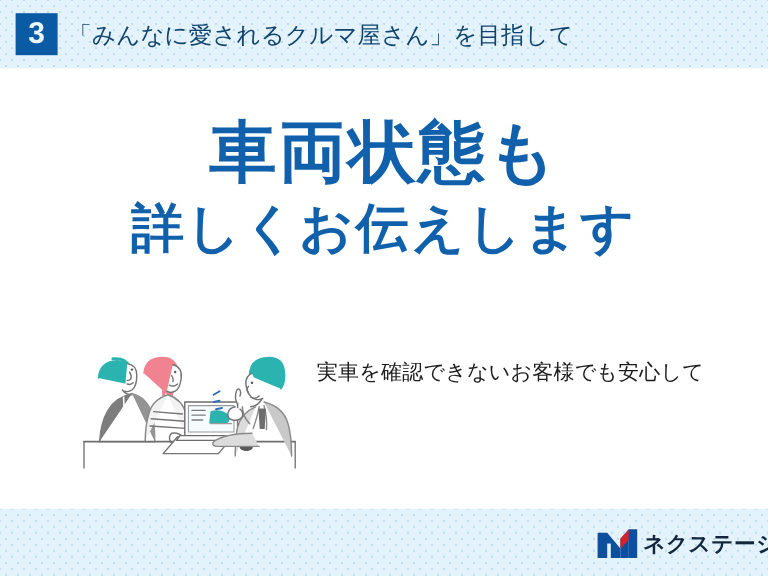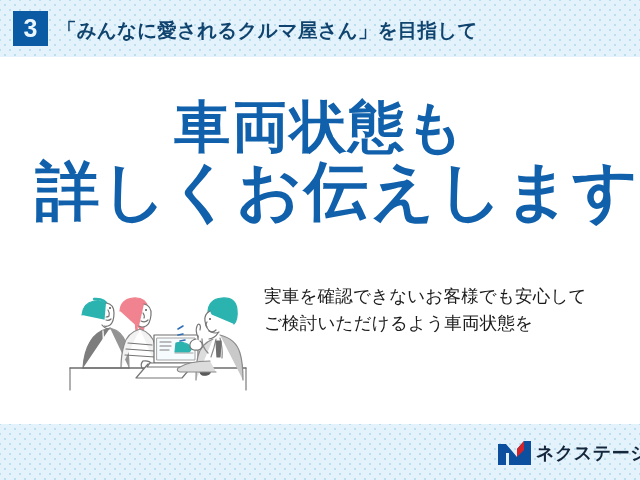--- a/index.html
+++ b/index.html
@@ -54,21 +54,21 @@
     text-align: center;
     letter-spacing: 0;
   }
   #header-title {
     position: absolute;
     left: 57px;
     top: 14px;
     height: 32px;
     line-height: 32px;
     font-size: 19.5px;
-    font-weight: bold;
+    font-weight: normal;
     color: #10446f;
     white-space: nowrap;
     letter-spacing: 0.2px;
   }
 
   
   #headline {
     position: absolute;
     left: 0;
     top: 96px;
@@ -80,30 +80,29 @@
   }
   #headline .hl-line {
     display: block;
     white-space: nowrap;
   }
   #headline .hl1 {
     font-size: 56px;
     line-height: 62px;
   }
   #headline .hl2 {
-    font-size: 64px;
+    font-size: 44px;
     line-height: 66px;
-    text-align: right;
   }
 
   
   #body-copy {
     position: absolute;
     left: 264px;
-    top: 283px;
+    top: 297px;
     width: 350px;
     color: #1b1b1b;
     font-size: 17.5px;
     line-height: 27px;
     letter-spacing: 0.2px;
   }
   #body-copy .copy-line {
     display: block;
     white-space: nowrap;
   }
@@ -239,21 +238,20 @@
 
         <path d="M120 52 l5 -3" stroke="#2f6fb5" stroke-width="1.6"></path>
         <path d="M120 58 l5 -1" stroke="#2f6fb5" stroke-width="1.6"></path>
         <path d="M122 64 l5 -1" stroke="#2f6fb5" stroke-width="1.6"></path>
       </g>
     </svg>
   </div>
 
   <div id="body-copy">
     <span class="copy-line">実車を確認できないお客様でも安心して</span>
-    <span class="copy-line">ご検討いただけるよう車両状態を</span>
   </div>
 
   <div id="footer-band" class="dot-band"></div>
 
   <div id="logo">
     <svg id="logo-mark" viewBox="0 0 36 26" xmlns="http://www.w3.org/2000/svg">
       <path d="M1 25 L1 4 L9 4 L20 17 L20 25 L12 25 L12 13 L9 13 L9 25 Z" fill="#0b4f9e"></path>
       <path d="M20 25 L20 9 L27 1 L27 25 Z" fill="#0b4f9e"></path>
       <path d="M20 17 L20 9 L27 1 L27 10 Z" fill="#d3222a"></path>
       <path d="M27 1 L34 1 L34 25 L27 25 Z" fill="#0b4f9e"></path>

